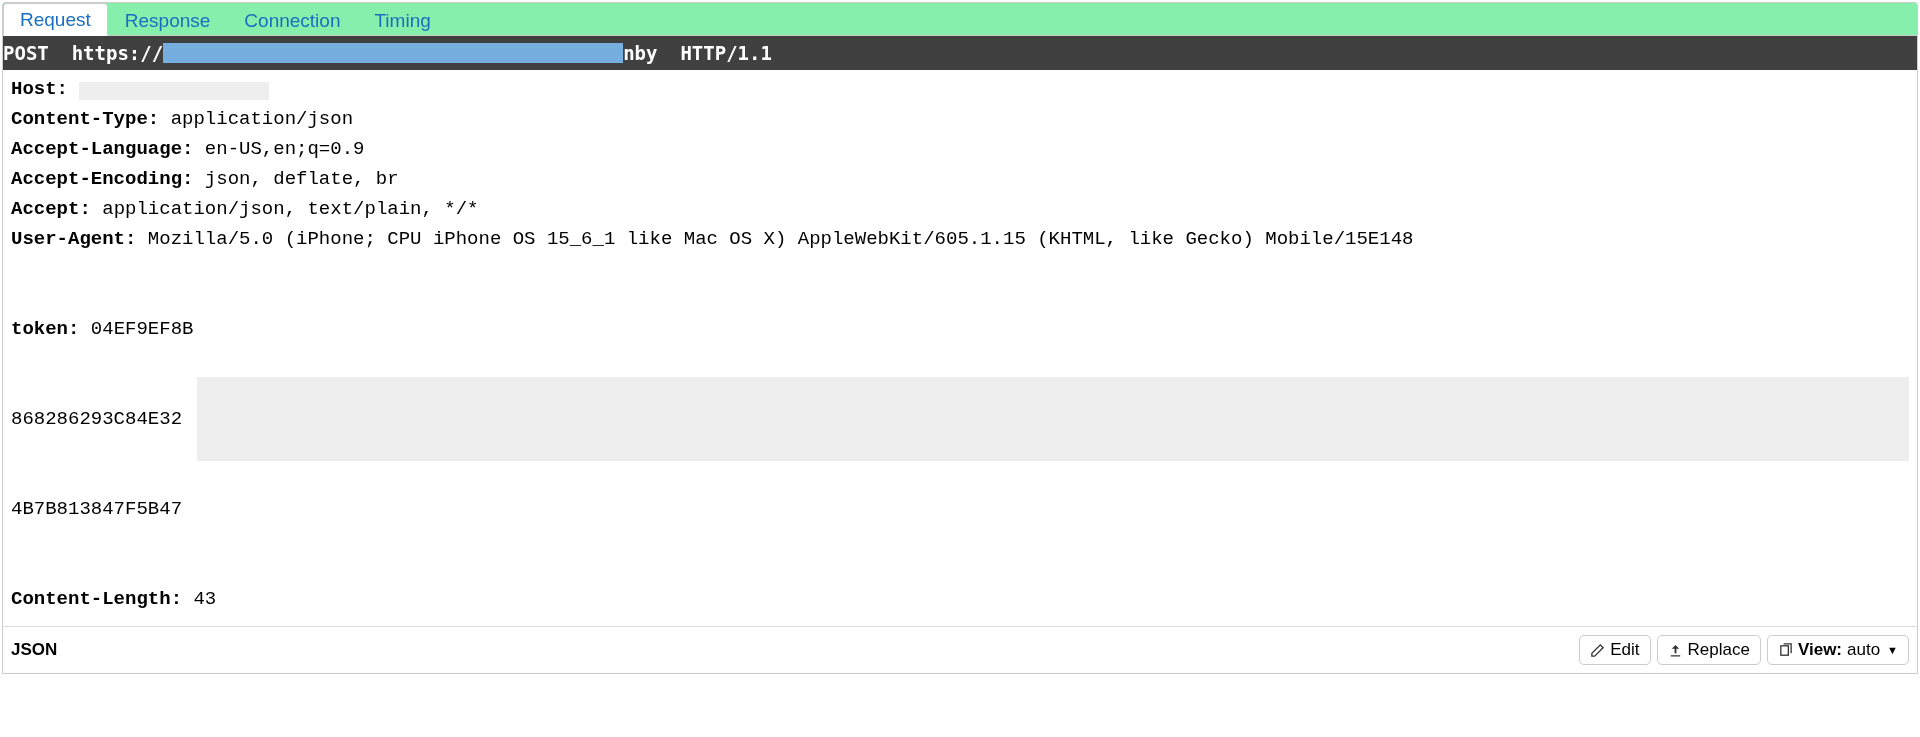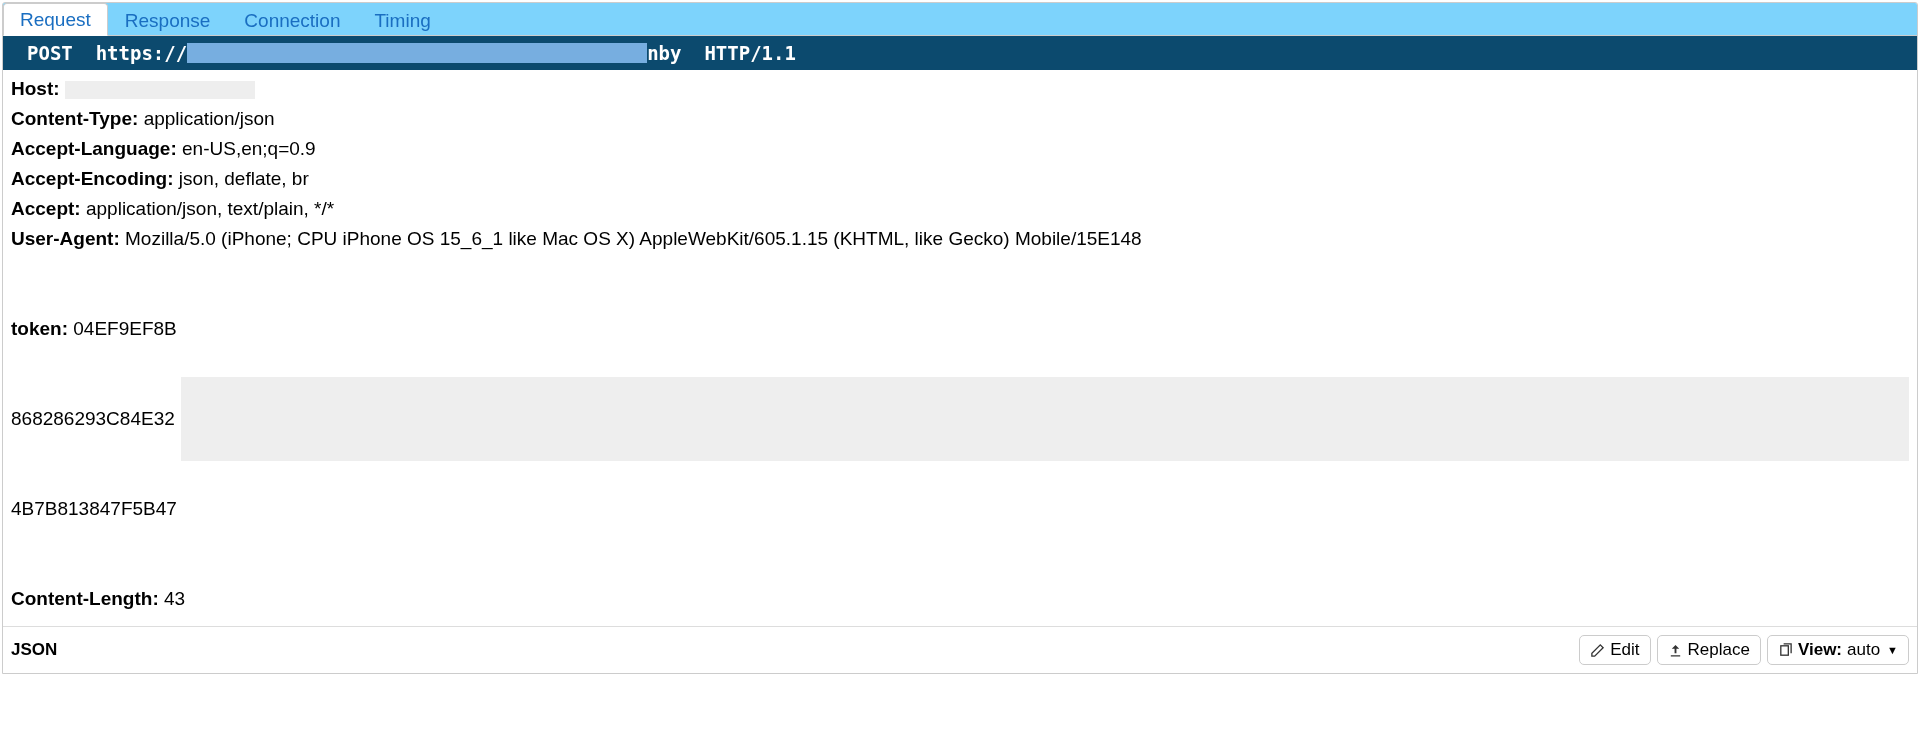--- a/index.html
+++ b/index.html
@@ -12,21 +12,21 @@
     color: #000;
   }
   .container {
     border: 1px solid #ccc;
     margin: 2px;
     border-radius: 3px 3px 0 0;
     overflow: hidden;
   }
   .tabbar {
     display: flex;
-    background: #7dd3fc;
+    background: #86efac;
     border-bottom: 1px solid #ccc;
     align-items: flex-end;
   }
   .tab {
     padding: 5px 16px 4px 16px;
     color: #1a6ec1;
     font-size: 19px;
     cursor: pointer;
     border: 1px solid transparent;
     border-bottom: none;
@@ -36,41 +36,41 @@
     background: #fff;
     color: #1a6ec1;
     border: 1px solid #ccc;
     border-bottom: 1px solid #fff;
     border-radius: 4px 4px 0 0;
   }
   .content {
     padding: 0;
   }
   .request-line {
-    background: #0c4a6e;
+    background: #404040;
     color: #fff;
-    padding: 6px 24px;
+    padding: 6px 0;
     font-family: "SF Mono", Menlo, Consolas, monospace;
     font-size: 19px;
     font-weight: 600;
     white-space: pre;
     display: flex;
     align-items: center;
   }
   .redact-bar-light {
     display: inline-block;
     background: #77aee0;
     height: 20px;
     vertical-align: middle;
   }
   .headers {
     padding: 4px 8px 8px 8px;
   }
   .hdr-row {
-    font-family: Liberation Sans, sans-serif;
+    font-family: Liberation Mono, monospace;
     font-size: 19px;
     line-height: 30px;
     white-space: pre-wrap;
     word-break: break-word;
   }
   .hdr-name {
     font-weight: 700;
   }
   .hdr-val {
     font-weight: 400;

